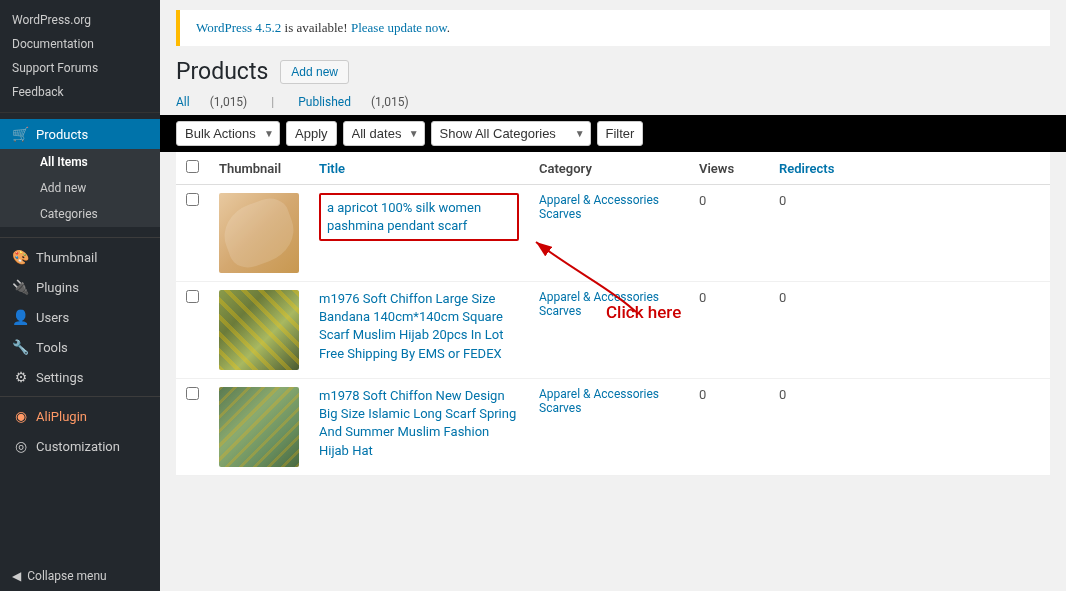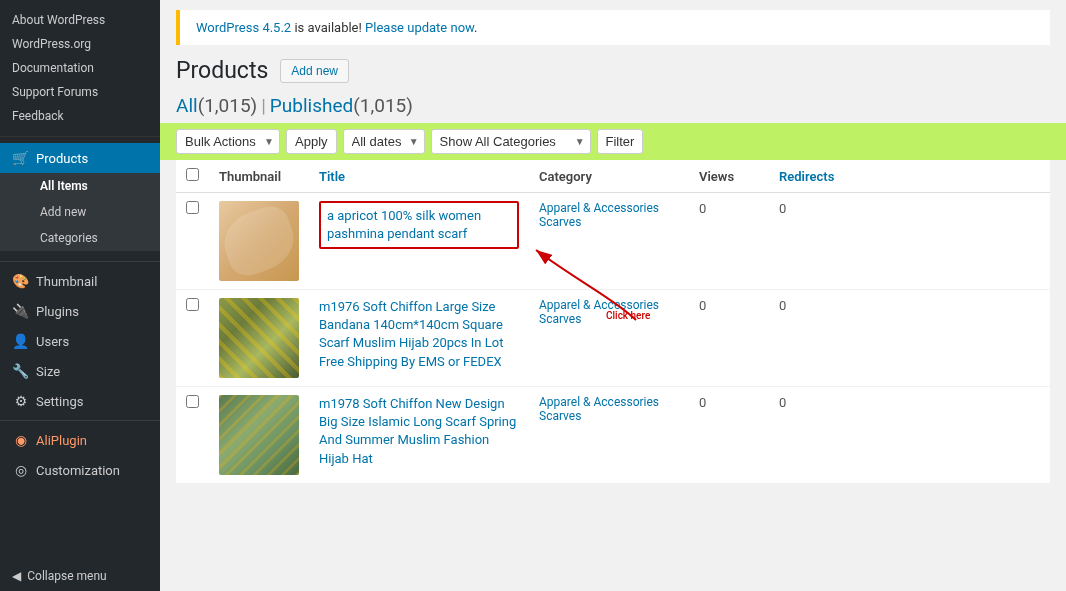--- a/index.html
+++ b/index.html
@@ -70,20 +70,21 @@
       background: #f1f1f1;
     }
 
     .update-notice {
       background: #fff;
       border-left: 4px solid #ffba00;
       padding: 10px 16px;
       margin: 10px 16px 0 16px;
       font-size: 13px;
       color: #333;
+      font-family: Liberation Serif, serif;
     }
     .update-notice a { color: #0073aa; text-decoration: none; }
 
     .page-header {
       display: flex;
       align-items: center;
       padding: 12px 16px 6px 16px;
       gap: 12px;
     }
     .page-title {
@@ -98,33 +99,33 @@
       padding: 4px 10px;
       font-size: 12px;
       color: #0073aa;
       cursor: pointer;
     }
 
     .filter-bar {
       padding: 4px 16px 6px 16px;
       display: flex;
       align-items: center;
-      gap: 0;
-      font-size: 19px;
+      gap: 20px;
+      font-size: 12px;
       color: #555;
     }
     .filter-bar a { color: #0073aa; text-decoration: none; }
     .filter-bar .sep { color: #999; margin: 0 4px; }
 
     .toolbar {
       padding: 6px 16px;
       display: flex;
       align-items: center;
       gap: 6px;
-      background: #bef264;
+      background: #000000;
     }
     .toolbar select, .toolbar button {
       font-size: 13px;
       border: 1px solid #ccc;
       border-radius: 3px;
       background: #fff;
       padding: 4px 8px;
       cursor: pointer;
       color: #333;
     }
@@ -251,38 +252,37 @@
     td.redirect-col { color: #555; }
 
     .checkbox-col { width: 28px; }
     input[type=checkbox] { cursor: pointer; }
     .table-wrapper { position: relative; }
 
     
     .click-here {
       position: absolute;
       color: #c00;
-      font-size: 10px;
+      font-size: 17px;
       font-weight: 500;
       pointer-events: none;
     }
 
     
     .annotation-svg {
       position: absolute;
       pointer-events: none;
       overflow: visible;
     }
   </style>
 </head>
 <body>
 
 <div id="sidebar">
   <div class="sidebar-top-links">
-    <a>About WordPress</a>
     <a>WordPress.org</a>
     <a>Documentation</a>
     <a>Support Forums</a>
     <a>Feedback</a>
   </div>
 
   <div class="sidebar-section">
     <div class="sidebar-item active">
       <span class="icon">🛒</span>
       <span>Products</span>
@@ -303,21 +303,21 @@
   <div class="sidebar-item">
     <span class="icon">🔌</span>
     <span>Plugins</span>
   </div>
   <div class="sidebar-item">
     <span class="icon">👤</span>
     <span>Users</span>
   </div>
   <div class="sidebar-item">
     <span class="icon">🔧</span>
-    <span>Size</span>
+    <span>Tools</span>
   </div>
   <div class="sidebar-item">
     <span class="icon">⚙</span>
     <span>Settings</span>
   </div>
 
   <hr class="sidebar-divider">
 
   <div class="sidebar-item" style="color:#f96;">
     <span class="icon">◉</span>

